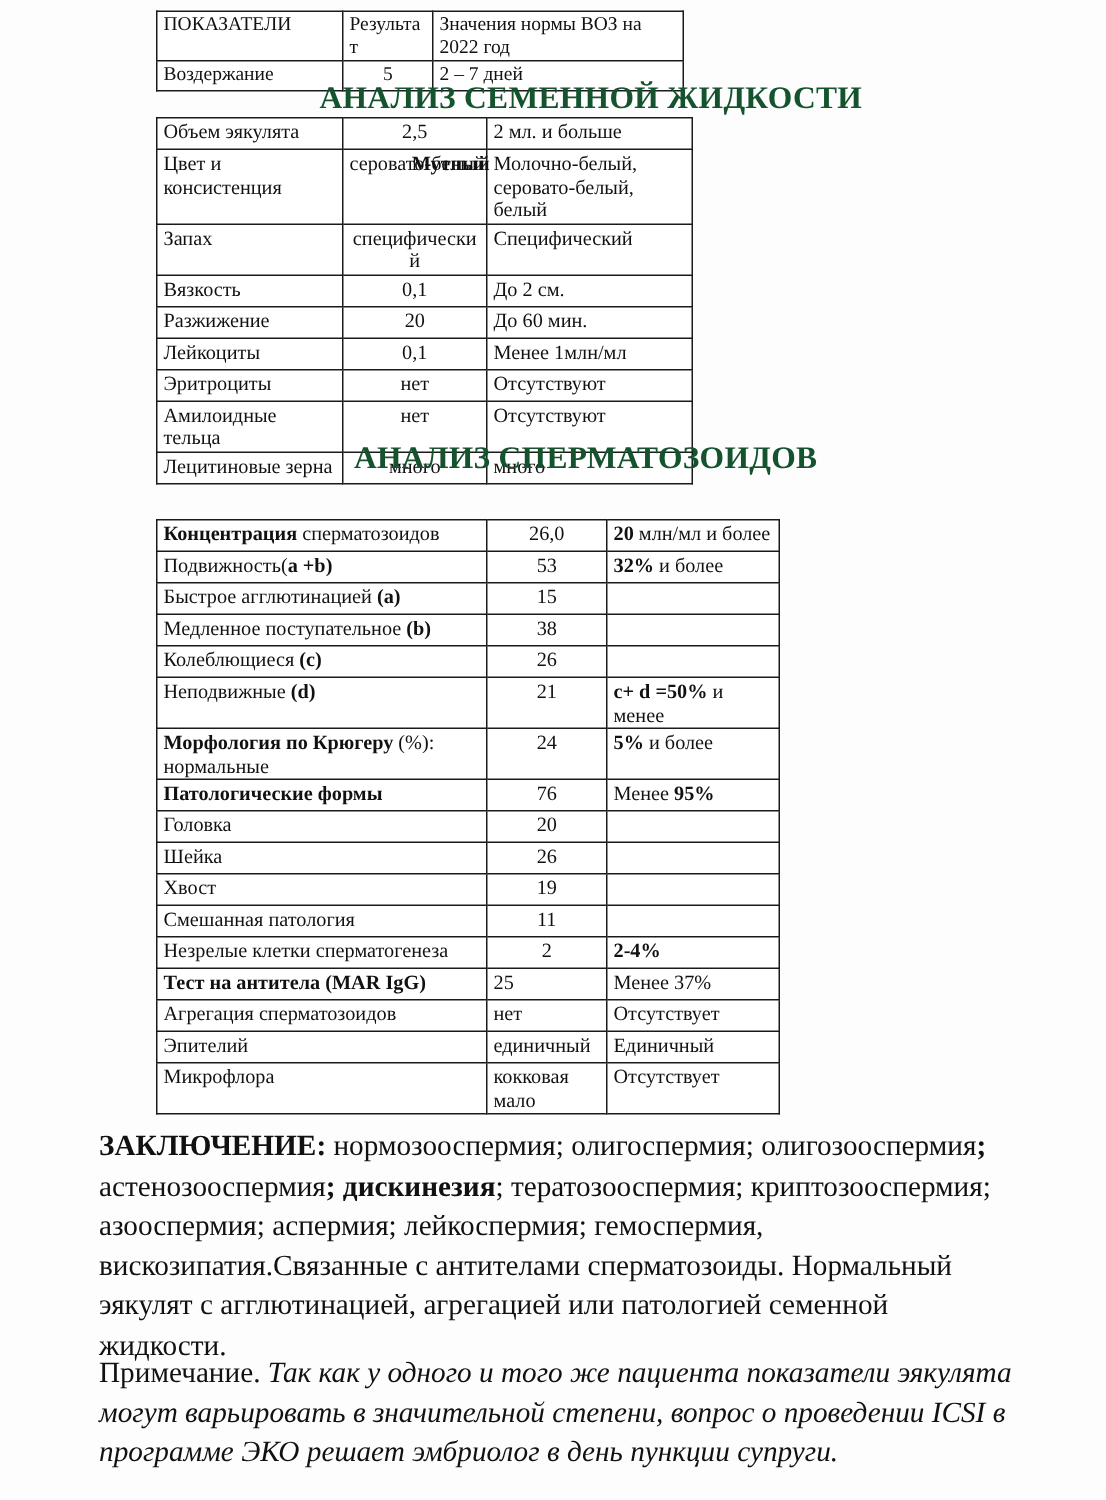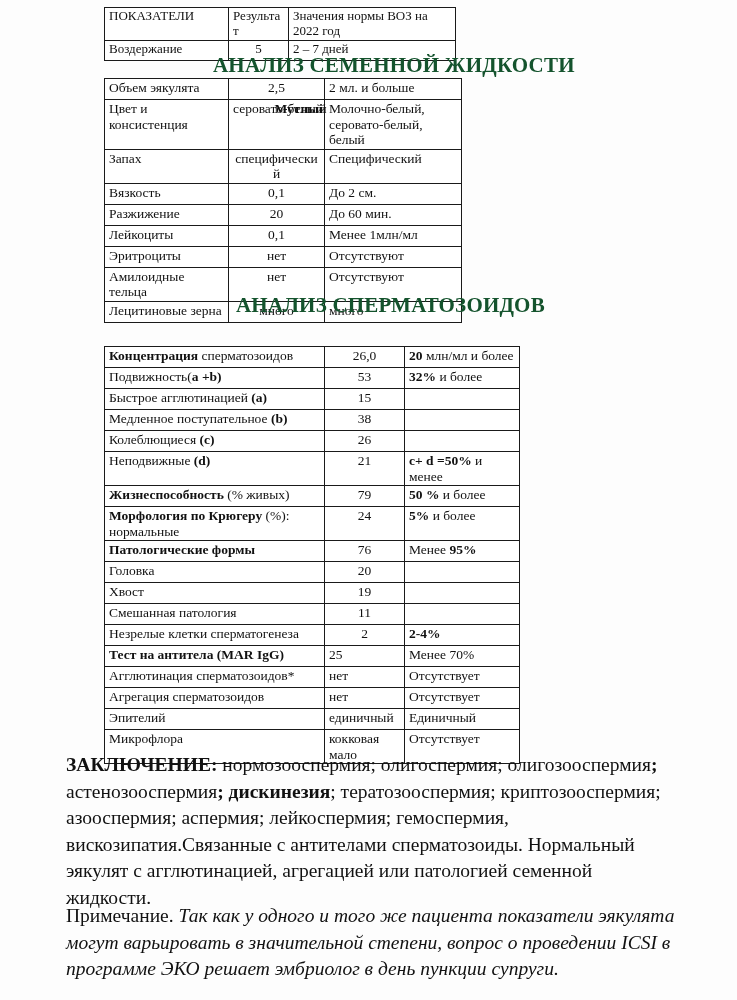--- a/index.html
+++ b/index.html
@@ -240,63 +240,58 @@
         <td class="c-left"><span>Колеблющиеся  </span><span class="b">(c)</span></td>
         <td class="c-num">26</td>
         <td class="c-left"></td>
       </tr>
       <tr>
         <td class="c-left"><span>Неподвижные  </span><span class="b">(d)</span></td>
         <td class="c-num">21</td>
         <td class="c-left"><span class="b">c+ d =50%</span><span> и менее</span></td>
       </tr>
       <tr>
-        <td class="c-left"><span class="b">Жизнеспособность</span><span> (% живых)</span></td>
-        <td class="c-num">79</td>
-        <td class="c-left"><span class="b">50 %</span><span> и более</span></td>
-      </tr>
-      <tr>
         <td class="c-left"><span class="b">Морфология по Крюгеру</span><span> (%):</span><br><span>нормальные</span></td>
         <td class="c-num">24</td>
         <td class="c-left"><span class="b">5%</span><span> и более</span></td>
       </tr>
       <tr>
         <td class="c-left b">Патологические формы</td>
         <td class="c-num">76</td>
         <td class="c-left"><span>Менее </span><span class="b">95%</span></td>
       </tr>
       <tr>
         <td class="c-left">Головка</td>
         <td class="c-num">20</td>
         <td class="c-left"></td>
       </tr>
       <tr>
+        <td class="c-left">Шейка</td>
+        <td class="c-num">26</td>
+        <td class="c-left"></td>
+      </tr>
+      <tr>
         <td class="c-left">Хвост</td>
         <td class="c-num">19</td>
         <td class="c-left"></td>
       </tr>
       <tr>
         <td class="c-left">Смешанная патология</td>
         <td class="c-num">11</td>
         <td class="c-left"></td>
       </tr>
       <tr>
         <td class="c-left">Незрелые клетки сперматогенеза</td>
         <td class="c-num">2</td>
         <td class="c-left b">2-4%</td>
       </tr>
       <tr>
         <td class="c-left b">Тест на антитела (MAR IgG)</td>
         <td class="c-left">25</td>
-        <td class="c-left">Менее 70%</td>
-      </tr>
-      <tr>
-        <td class="c-left">Агглютинация сперматозоидов*</td>
-        <td class="c-left">нет</td>
-        <td class="c-left">Отсутствует</td>
+        <td class="c-left">Менее 37%</td>
       </tr>
       <tr>
         <td class="c-left">Агрегация сперматозоидов</td>
         <td class="c-left">нет</td>
         <td class="c-left">Отсутствует</td>
       </tr>
       <tr>
         <td class="c-left">Эпителий</td>
         <td class="c-left">единичный</td>
         <td class="c-left">Единичный</td>

